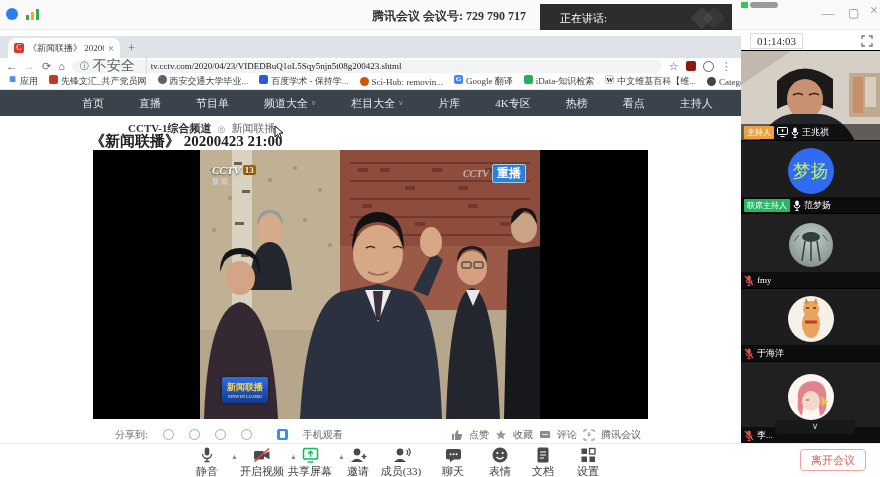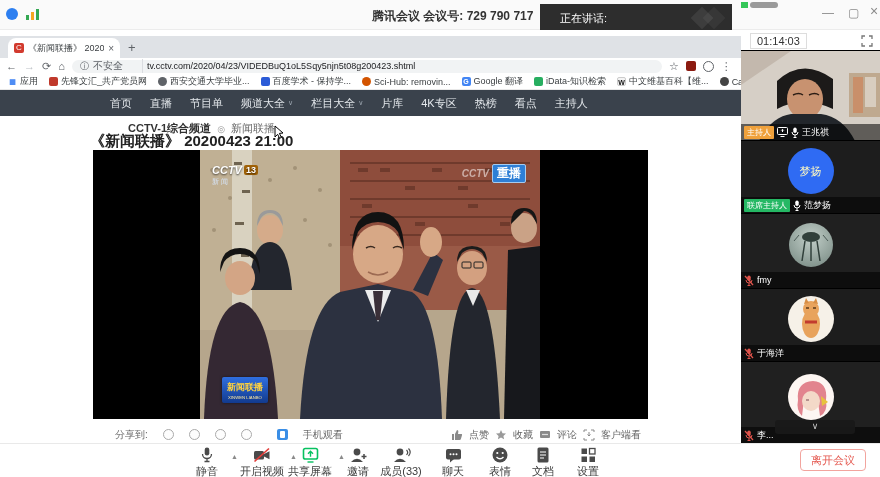--- a/index.html
+++ b/index.html
@@ -1,17 +1,17 @@
 <!DOCTYPE html>
 <html><head>
 <meta charset="utf-8">
 <style>
 *{box-sizing:border-box;margin:0;padding:0}
 body{margin:0;font-family:"Liberation Sans",sans-serif}
-.screen{position:relative;width:880px;height:477px;background:#fff;overflow:hidden;font-family:Liberation Sans, sans-serif}
+.screen{position:relative;width:880px;height:477px;background:#fff;overflow:hidden;font-family:Liberation Serif, serif}
 .abs{position:absolute}
 
 .topbar{position:absolute;left:0;top:0;width:880px;height:30px;background:#fafafa;border-bottom:1px solid #ececec}
 .app-title{position:absolute;left:372px;top:8px;font-size:12px;font-weight:bold;color:#333}
 .speakbox{position:absolute;left:540px;top:4px;width:192px;height:29px;background:#2d2d2d;color:#fff;font-size:11px;line-height:29px;padding-left:20px;overflow:hidden}
 .speakbox .wm{position:absolute;right:22px;top:6px;width:16px;height:16px;background:rgba(255,255,255,.08);transform:rotate(45deg)}
 .speakbox .wm2{position:absolute;right:10px;top:6px;width:16px;height:16px;background:rgba(255,255,255,.05);transform:rotate(45deg)}
 .winctl{position:absolute;top:6px;color:#8b8b8b;font-size:12px;line-height:14px}
 .audiodot{position:absolute;left:741px;top:2px;width:7px;height:6px;background:#35c759}
 .audiopill{position:absolute;left:750px;top:2px;width:28px;height:6px;background:#9a9a9a;border-radius:3px}
@@ -23,30 +23,30 @@
 .tabstrip{position:absolute;left:0;top:6px;width:741px;height:22px;background:#dfe2e6}
 .tab{position:absolute;left:8px;top:2px;width:112px;height:20px;background:#fff;border-radius:8px 8px 0 0;display:flex;align-items:center;padding:0 6px;gap:4px}
 .tab .fav{width:10px;height:10px;background:#d23a2e;color:#fff;font-size:8px;line-height:10px;text-align:center;border-radius:2px;flex:none}
 .tab .ttl{font-size:9px;color:#3c4043;white-space:nowrap;overflow:hidden;flex:1}
 .tab .cls{font-size:10px;color:#5f6368}
 .newtab{position:absolute;left:128px;top:4px;font-size:13px;color:#5f6368}
 .urlbar{position:absolute;left:0;top:28px;width:741px;height:16px;background:#fff;display:flex;align-items:center;padding:0 6px;gap:7px}
 .navg{font-size:11px;color:#5f6368;line-height:14px}
 .navg.dis{color:#bdc1c6}
 .omni{flex:1;height:13px;background:#f1f3f4;border-radius:7px;display:flex;align-items:center;padding:0 8px;gap:4px;max-width:590px}
-.omni .sec{font-size:10px;color:#5f6368;border-right:1px solid #dadce0;padding-right:19px;white-space:nowrap}
+.omni .sec{font-size:14px;color:#5f6368;border-right:1px solid #dadce0;padding-right:11px;white-space:nowrap}
 .omni .url{font-size:9px;color:#202124;white-space:nowrap;overflow:hidden}
 .ext{width:10px;height:10px;background:#8b1a10;border-radius:2px}
 .avat{width:11px;height:11px;border:1px solid #5f6368;border-radius:50%;position:relative}
 .bkbar{position:absolute;left:0;top:44px;width:741px;height:16px;background:#fff;border-bottom:1px solid #e8e8e8;display:flex;align-items:center;padding:0 8px;gap:11px}
-.bk{display:flex;align-items:center;gap:3px;font-size:9px;color:#3c4043;white-space:nowrap}
+.bk{display:flex;align-items:flex-start;gap:3px;font-size:9px;color:#3c4043;white-space:nowrap}
 .bk .fv{width:9px;height:9px;border-radius:2px;flex:none;font-size:7px;line-height:9px;text-align:center;color:#fff;font-weight:bold}
 
 .site{position:absolute;left:0;top:60px;width:741px;height:353px;background:#fff}
-.cnav{position:absolute;left:0;top:0;width:741px;height:26px;background:#3a424c;display:flex;align-items:center;padding-left:110px;gap:18px}
+.cnav{position:absolute;left:0;top:0;width:741px;height:26px;background:#3a424c;display:flex;align-items:center;padding-left:82px;gap:35px}
 .cnav .ni{font-size:11px;color:#e4e8ec;white-space:nowrap;display:flex;align-items:center;gap:3px}
 .cnav .chev{font-size:7px;color:#9aa4ae}
 .crumb{position:absolute;left:128px;top:31px;font-size:11px;color:#666;display:flex;gap:6px;align-items:center}
 .crumb b{color:#333}
 .crumb .sep{font-size:9px;color:#999}
 .vtitle{position:absolute;left:90px;top:42px;font-size:15px;font-weight:bold;color:#222}
 .vframe{position:absolute;left:93px;top:60px;width:555px;height:269px;background:#000}
 .scene{position:absolute;left:107px;top:0;width:340px;height:269px;overflow:hidden}
 .chlogo{position:absolute;left:12px;top:14px;color:#fff}
 .chlogo .r1{display:flex;align-items:center;gap:2px;font-size:11px;font-weight:bold;font-style:italic;text-shadow:0 1px 2px rgba(0,0,0,.7)}
@@ -333,21 +333,21 @@
               <rect x="1" y="2" width="10" height="7" rx="1" fill="#8a8a8a"></rect>
               <circle cx="4" cy="5.5" r=".8" fill="#fff"></circle>
               <circle cx="6" cy="5.5" r=".8" fill="#fff"></circle>
               <circle cx="8" cy="5.5" r=".8" fill="#fff"></circle>
             </svg>
           <span>评论</span>
           <svg class="ico12" viewBox="0 0 12 12">
               <path d="M1 3V1h3M8 1h3v2M11 9v2H8M4 11H1V9" fill="none" stroke="#8a8a8a"></path>
               <path d="M6 3v4M4.5 5.5L6 7l1.5-1.5" fill="none" stroke="#8a8a8a"></path>
             </svg>
-          <span>客户端看</span>
+          <span>腾讯会议</span>
         </div>
       </div>
     </div>
   </div>
 
   <svg class="cursor" width="11" height="14" viewBox="0 0 11 14">
       <path d="M1 1l8 7-3.6.4 2 4-1.8.9-2-4L1 12z" fill="#fff" stroke="#000" stroke-width="1"></path>
     </svg>
 
   <div class="sidebar">
@@ -374,21 +374,21 @@
         <svg width="8" height="11" viewBox="0 0 8 11">
             <rect x="2.3" y="0.5" width="3.4" height="5.5" rx="1.7" fill="#fff"></rect>
             <path d="M1 5a3 3 0 0 0 6 0M4 8v2M2.5 10.5h3" stroke="#fff" fill="none"></path>
           </svg>
         <span class="pname">王兆祺</span>
       </div>
     </div>
 
     <div class="tile" style="top:90px;height:73px;background:#1d1d1d">
       <div class="avcircle" style="top:7px;width:46px;height:46px;background:#2f6bf3">
-        <span style="color:#fef9c3;font-size:11px">梦扬</span>
+        <span style="color:#bef264;font-size:18px">梦扬</span>
       </div>
       <div class="plabel">
         <span class="badge bcohost">联席主持人</span>
         <svg width="8" height="11" viewBox="0 0 8 11">
             <rect x="2.3" y="0.5" width="3.4" height="5.5" rx="1.7" fill="#fff"></rect>
             <path d="M1 5a3 3 0 0 0 6 0M4 8v2M2.5 10.5h3" stroke="#fff" fill="none"></path>
           </svg>
         <span class="pname">范梦扬</span>
       </div>
     </div>

